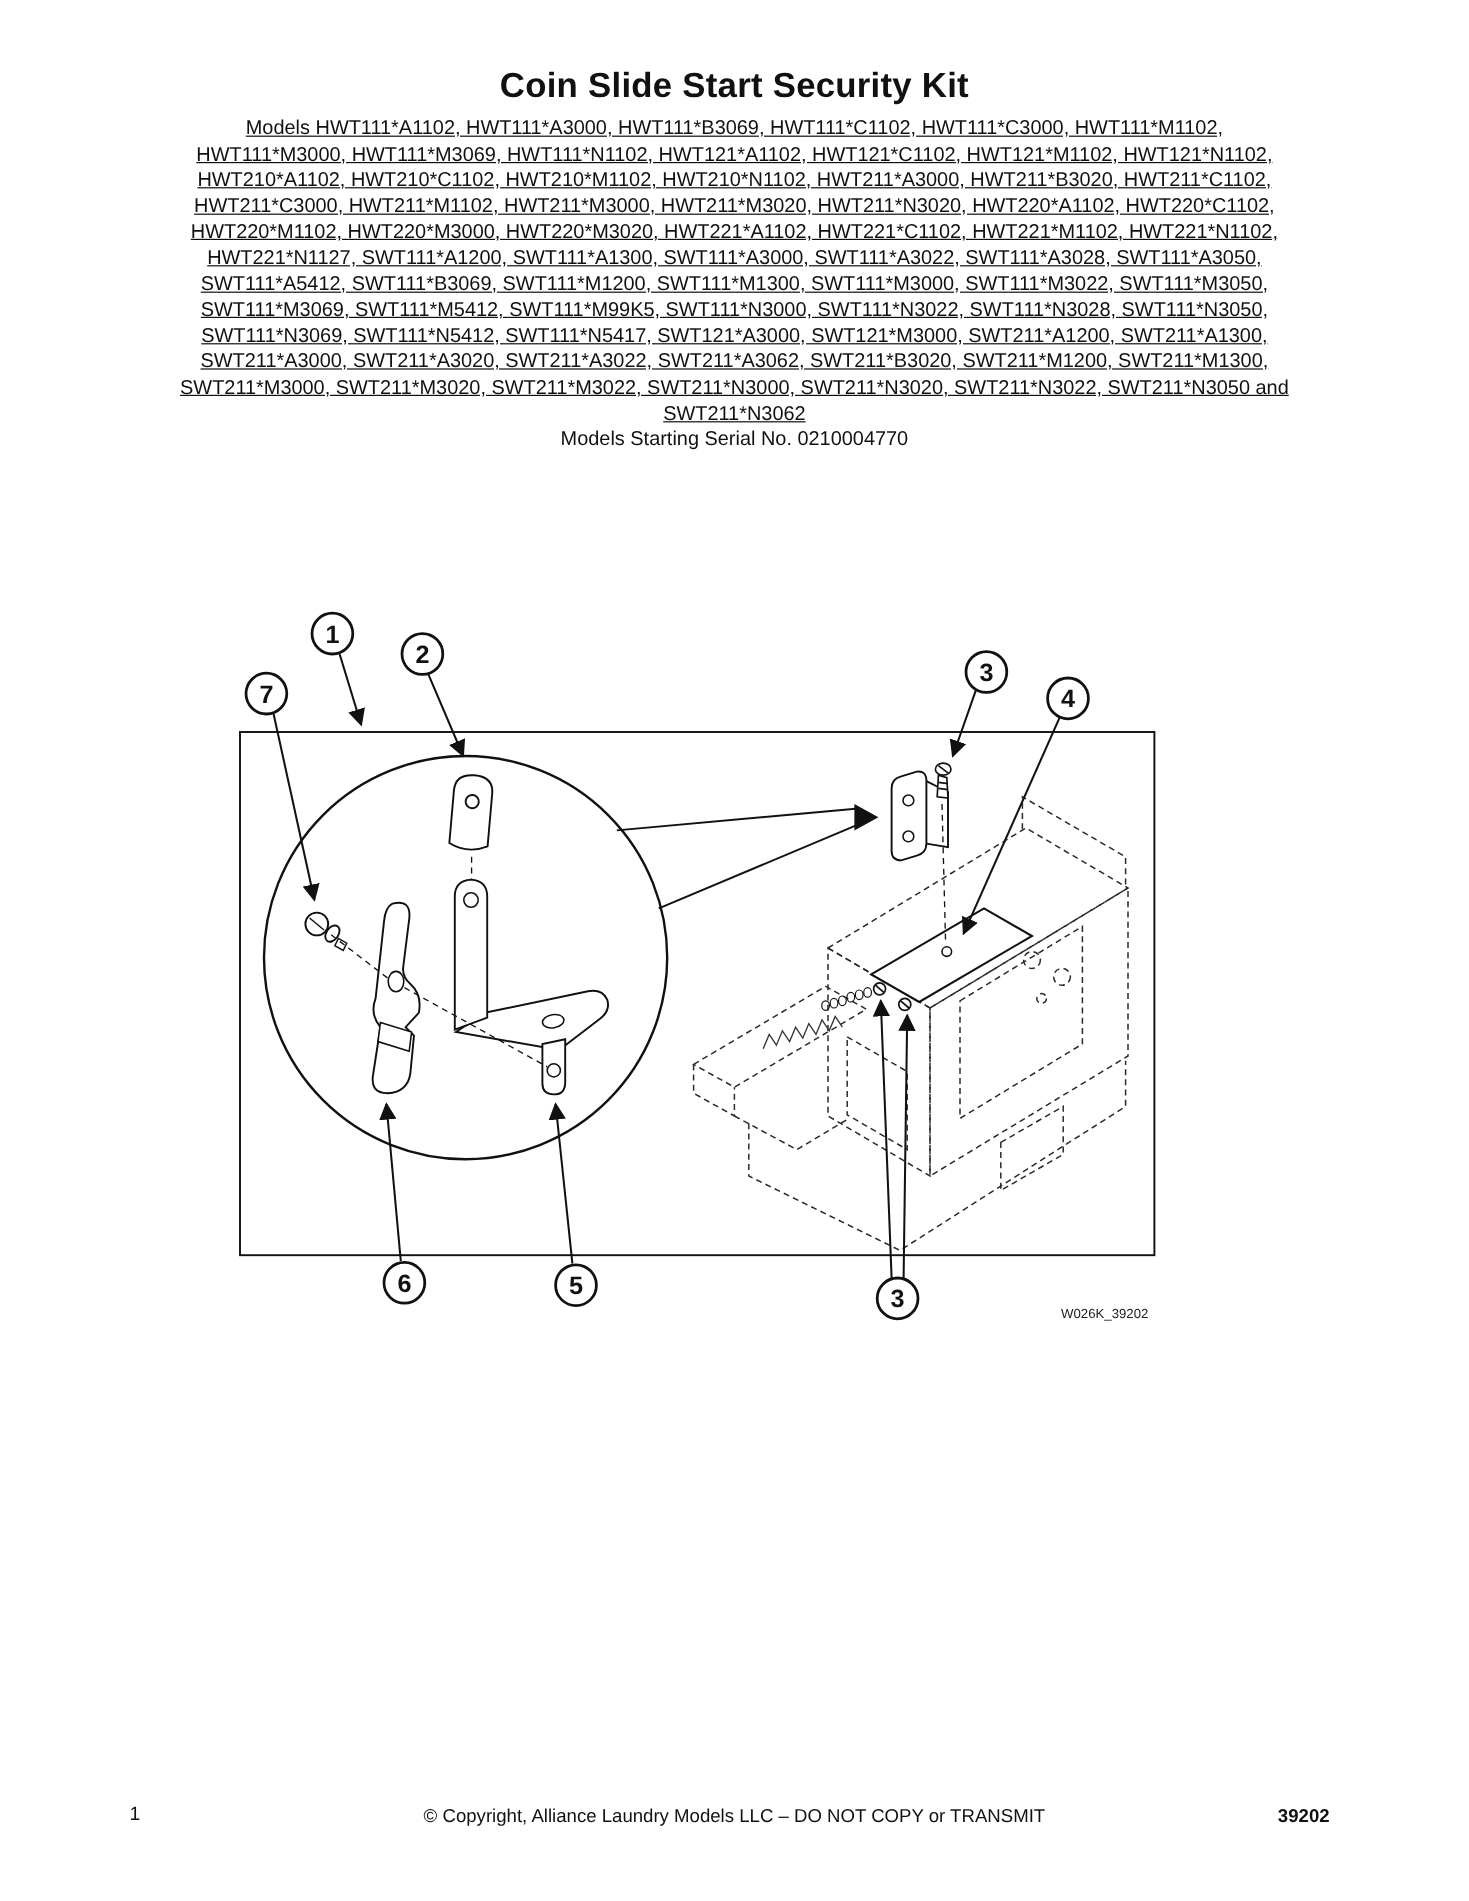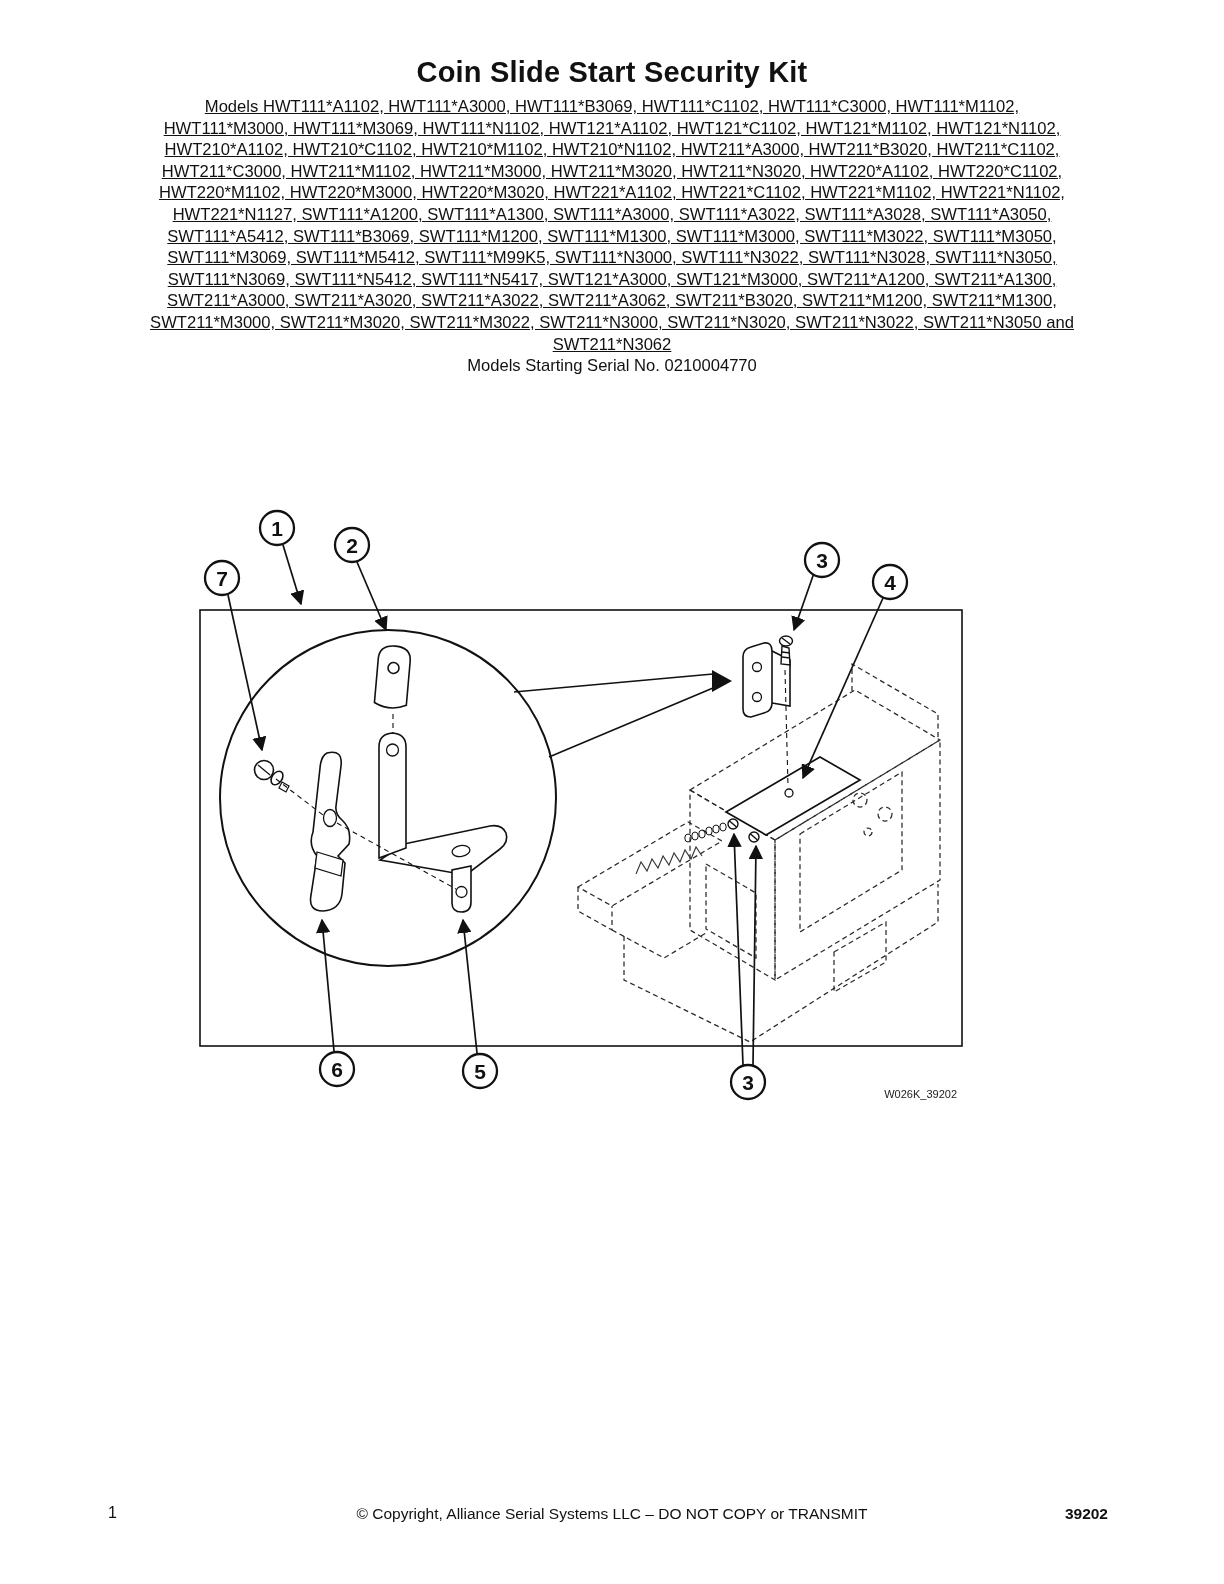--- a/index.html
+++ b/index.html
@@ -232,17 +232,17 @@
         <circle cx="748" cy="1082" r="17"></circle>
         <text class="callout-num" x="748" y="1089.5" text-anchor="middle" stroke="none">3</text>
       </g>
     </g>
 
     <text class="figcode" x="957" y="1098" text-anchor="end">W026K_39202</text>
   </svg>
 
   <div class="footer">
     <span class="pageno">1</span>
-    <span class="copy">© Copyright, Alliance Serial Systems LLC – DO NOT COPY or TRANSMIT</span>
+    <span class="copy">© Copyright, Alliance Laundry Models LLC – DO NOT COPY or TRANSMIT</span>
     <span class="docno">39202</span>
   </div>
 
 </div>
 
 </body></html>

